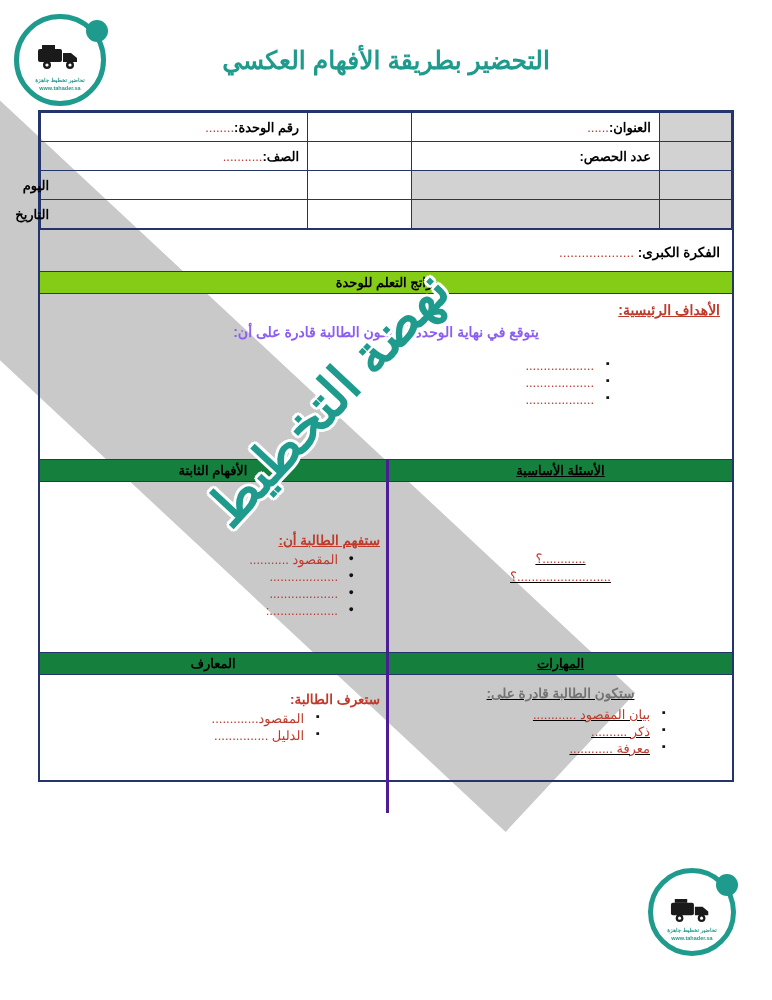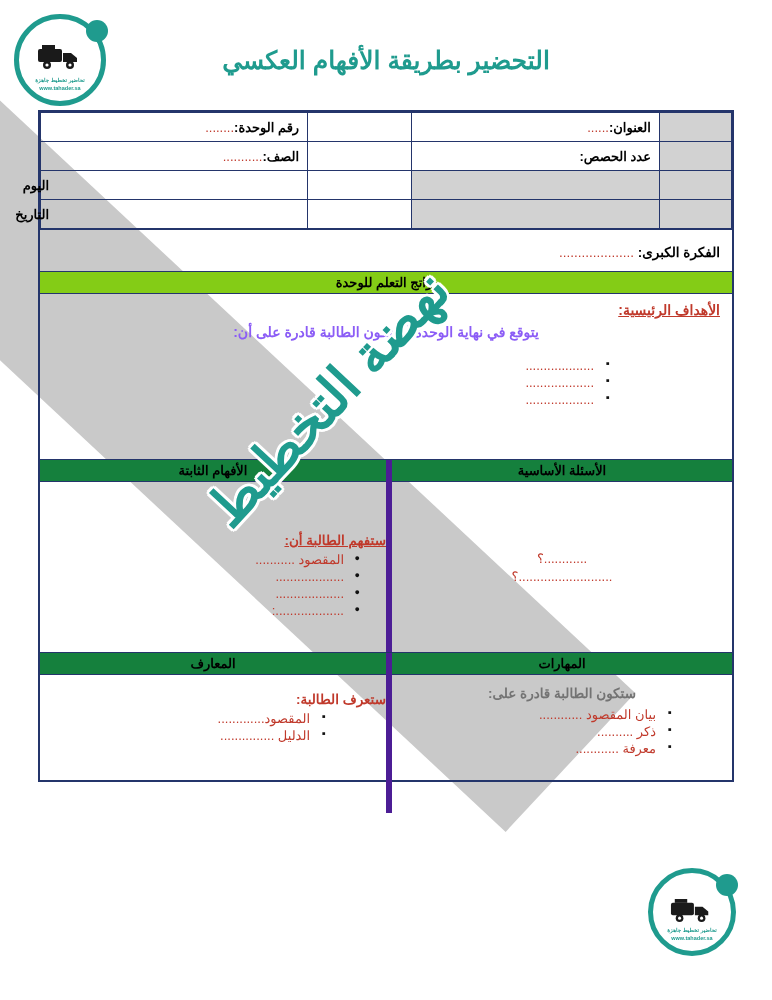--- a/index.html
+++ b/index.html
@@ -146,31 +146,31 @@
   ul.bul.round li:before{content:"\25CF";font-size:9px;top:1px;}
   .sub{
     font-size:13.5px;font-weight:bold;color:#c0392b;
     text-decoration:underline;margin:6px 0 2px 0;text-align:right;
   }
   .sub.nound{text-decoration:none;}
   .line-blue{font-size:14px;font-weight:bold;color:#8b5cf6;text-align:center;margin:6px 0;}
   .hdr-red{font-size:14px;font-weight:bold;color:#c0392b;text-align:right;}
   .twocol{display:flex;width:100%;}
   .twocol > div{box-sizing:border-box;}
-  .colL{width:50%;border-left:6px solid #4c1d95;}
+  .colL{width:50%;border-left:3px solid #4c1d95;text-decoration:underline;}
   .colR{width:50%;}
   .hdrcell{
     background:#15803d;
     text-align:center;
     font-weight:bold;
     font-size:13px;
     padding:3px 0;
     border-bottom:1px solid #24356b;
   }
-  .bodycell{min-height:150px;padding:10px 0;}
+  .bodycell{min-height:150px;padding:10px 6px;}
   .bodycell.small{min-height:118px;}
   .center-red{color:#737373;font-weight:bold;font-size:13.5px;text-align:center;}
   .dotline{color:#c0392b;font-size:13px;text-align:center;margin:3px 0;}
 </style>
 </head>
 <body>
 
 <div class="band"></div>
 <div class="band-text">نهضة التخطيط</div>
 

